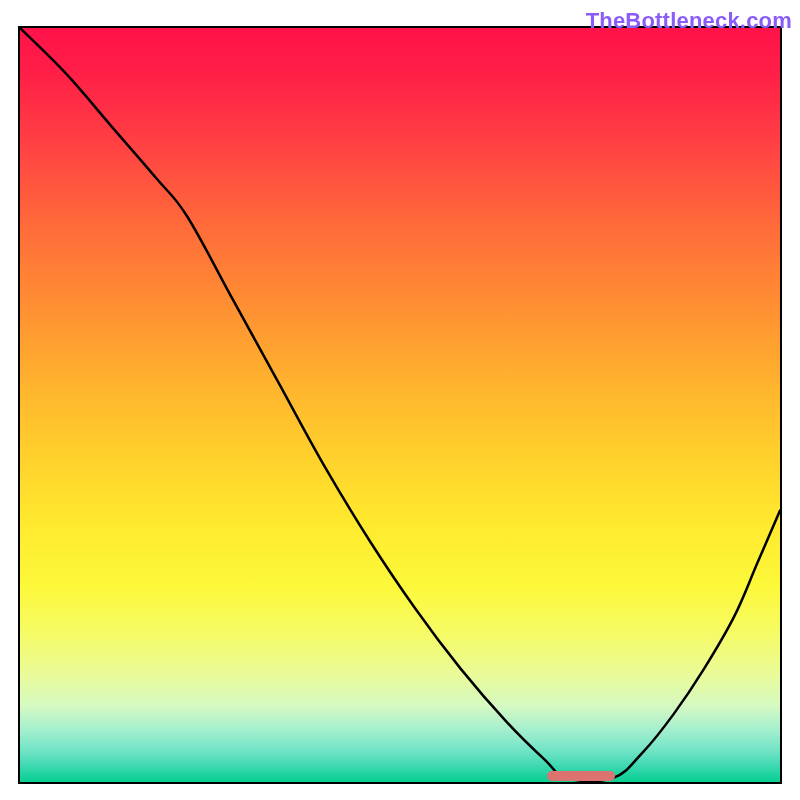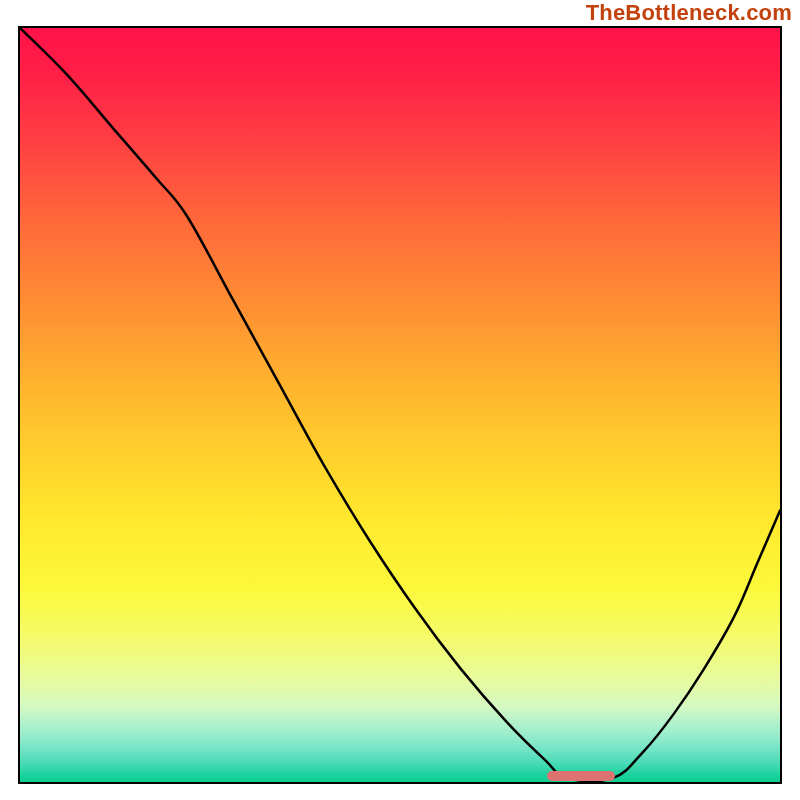--- a/index.html
+++ b/index.html
@@ -11,25 +11,25 @@
     font-family: Arial, Helvetica, sans-serif;
     overflow: hidden;
   }
   .frame {
     position: relative;
     width: 800px;
     height: 800px;
   }
   .watermark {
     position: absolute;
-    top: 0;
+    top: 8px;
     right: 8px;
     font-size: 22px;
     font-weight: 600;
-    color: #c2410c;
+    color: #8b5cf6;
     letter-spacing: 0.2px;
     z-index: 5;
   }
   .plot {
     position: absolute;
     left: 18px;
     top: 26px;
     width: 764px;
     height: 758px;
     box-sizing: border-box;

